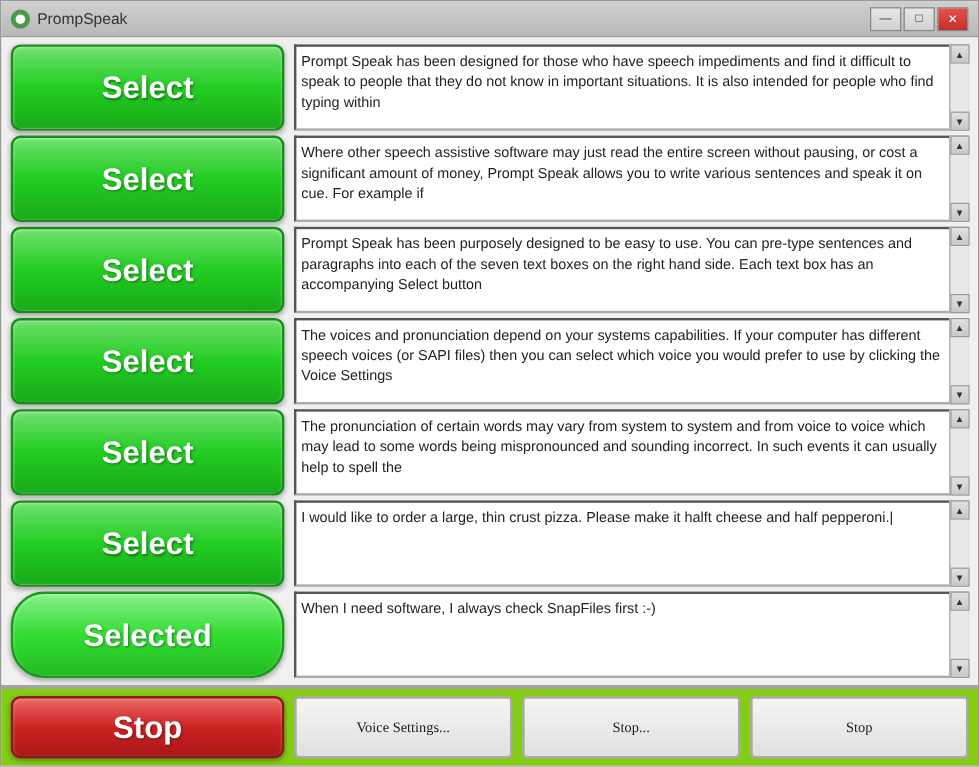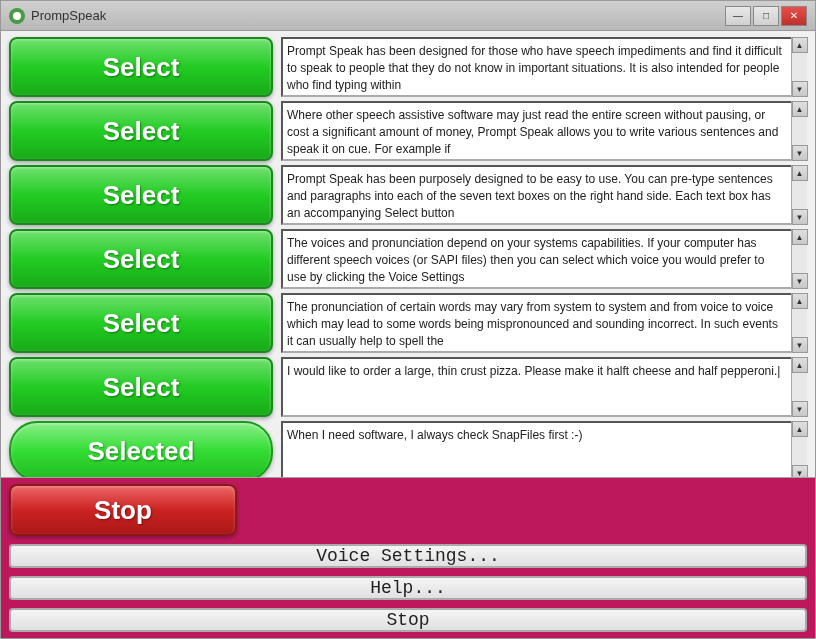--- a/index.html
+++ b/index.html
@@ -81,21 +81,21 @@
     }
 
     .row {
       display: flex;
       gap: 8px;
       align-items: stretch;
       flex: 1;
     }
 
     .select-btn {
-      width: 264px;
+      width: 228px;
       min-height: 60px;
       background: linear-gradient(to bottom, #6ee06e, #22cc22, #18aa18);
       border: 2px solid #1a8a1a;
       border-radius: 8px;
       color: white;
       font-size: 26px;
       font-weight: bold;
       cursor: pointer;
       text-shadow: 1px 1px 2px rgba(0,0,0,0.4);
       box-shadow: inset 0 1px 3px rgba(255,255,255,0.4), 0 2px 4px rgba(0,0,0,0.3);
@@ -150,51 +150,50 @@
       font-size: 8px;
       cursor: pointer;
       color: #333;
       flex-shrink: 0;
     }
 
     .footer {
       display: flex;
       gap: 8px;
       padding: 6px 8px;
-      background: #be185d;
-      border-top: 1px solid #a3a3a3;
-      flex-shrink: 0;
-      flex-direction: column;
+      background: #84cc16;
+      border-top: 3px solid #a3a3a3;
+      flex-shrink: 0;
     }
 
     .stop-btn {
       width: 228px;
       height: 52px;
       background: linear-gradient(to bottom, #ee6666, #cc2222, #aa1818);
       border: 2px solid #8a1a1a;
       border-radius: 8px;
       color: white;
       font-size: 26px;
       font-weight: bold;
       cursor: pointer;
       text-shadow: 1px 1px 2px rgba(0,0,0,0.4);
       box-shadow: inset 0 1px 3px rgba(255,255,255,0.3), 0 2px 4px rgba(0,0,0,0.3);
       flex-shrink: 0;
     }
 
     .footer-btn {
       flex: 1;
-      height: 40px;
+      height: 52px;
       background: linear-gradient(to bottom, #f5f5f5, #e0e0e0);
       border: 2px solid #aaa;
       border-radius: 4px;
-      font-size: 18px;
+      font-size: 12px;
       color: #222;
       cursor: pointer;
-      font-family: Liberation Mono, monospace;
+      font-family: Liberation Serif, serif;
     }
   </style>
 </head>
 <body>
 
 <div class="window">
 
   <div class="title-bar">
     <div style="display:flex;align-items:center;gap:6px;">
       <div class="title-bar-icon">
@@ -260,17 +259,17 @@
         <div class="text-area-wrapper"><textarea class="text-box" style="padding-right: 18px;">When I need software, I always check SnapFiles first :-)</textarea><div class="scrollbar-area">
             <div class="scroll-arrow">▲</div>
             <div class="scroll-arrow" style="margin-top: auto;">▼</div>
           </div></div>
       </div>
     </div>
 
   <div class="footer">
     <button class="stop-btn">Stop</button>
     <button class="footer-btn">Voice Settings...</button>
-    <button class="footer-btn">Help...</button>
+    <button class="footer-btn">Stop...</button>
     <button class="footer-btn">Stop</button>
   </div>
 
 </div>
 
 </body></html>

